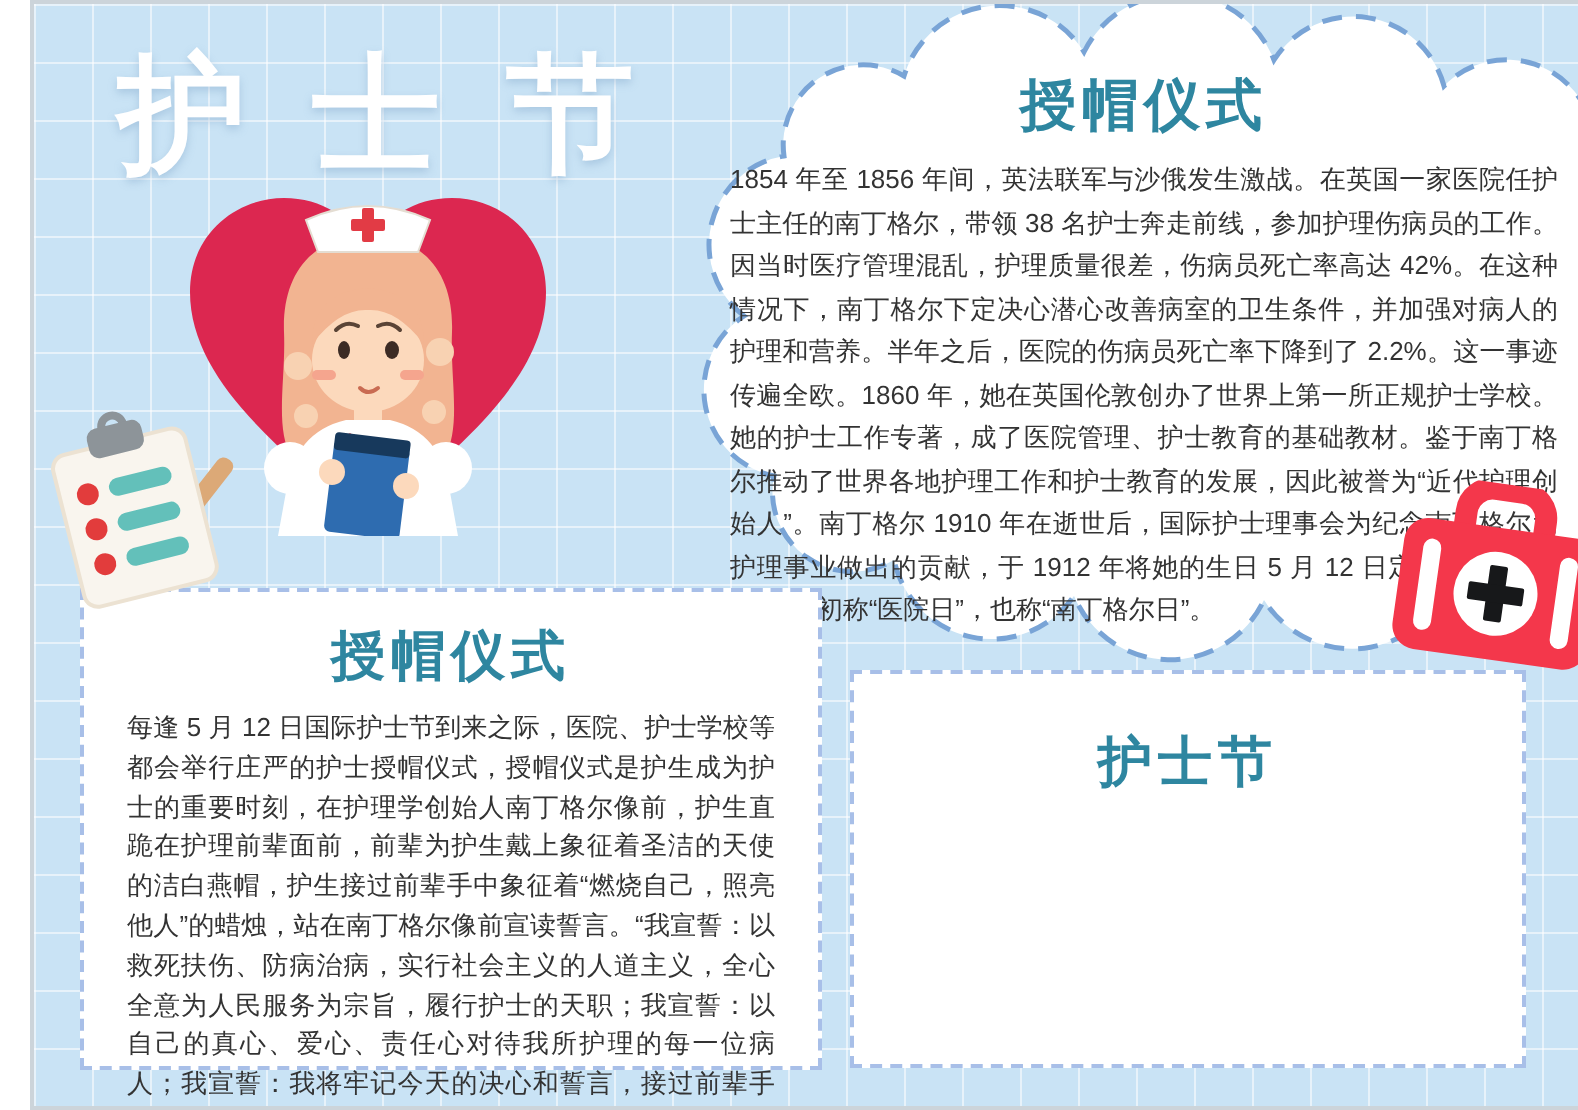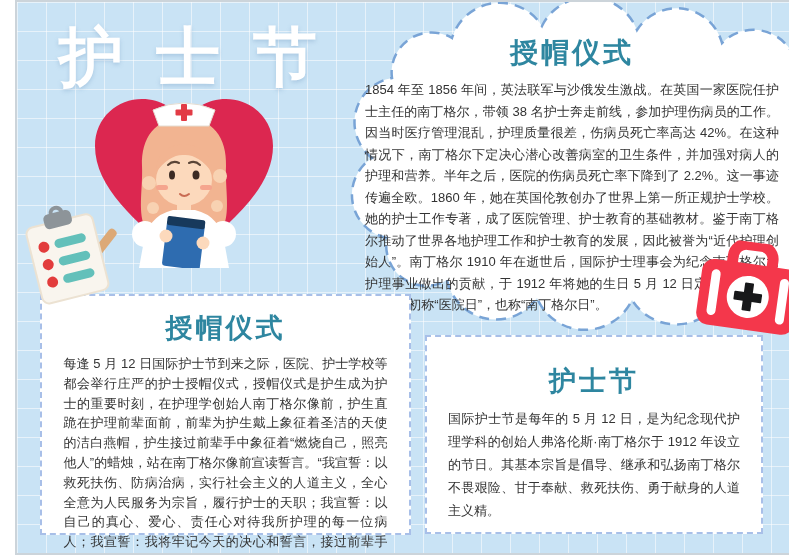--- a/index.html
+++ b/index.html
@@ -123,16 +123,15 @@
     </div>
   </div>
 
   <div class="panel panel-capping">
     <h2 class="heading">授帽仪式</h2>
     <p class="bodytext">每逢 5 月 12 日国际护士节到来之际，医院、护士学校等都会举行庄严的护士授帽仪式，授帽仪式是护生成为护士的重要时刻，在护理学创始人南丁格尔像前，护生直跪在护理前辈面前，前辈为护生戴上象征着圣洁的天使的洁白燕帽，护生接过前辈手中象征着“燃烧自己，照亮他人”的蜡烛，站在南丁格尔像前宣读誓言。“我宣誓：以救死扶伤、防病治病，实行社会主义的人道主义，全心全意为人民服务为宗旨，履行护士的天职；我宣誓：以自己的真心、爱心、责任心对待我所护理的每一位病人；我宣誓：我将牢记今天的决心和誓言，接过前辈手中的蜡烛，把毕生精力奉献给护理事业。</p>
   </div>
 
   <div class="panel panel-nursesday">
     <h2 class="heading">护士节</h2>
-    <p class="bodytext">国际护士节是每年的 5 月 12 日，是为纪念现代护理学科的创始人弗洛伦斯·南丁格尔于 1912 年设立的节日。其基本宗旨是倡导、继承和弘扬南丁格尔不畏艰险、甘于奉献、救死扶伤、勇于献身的人道主义精。</p>
   </div>
 
 </div>
 
 </body></html>

